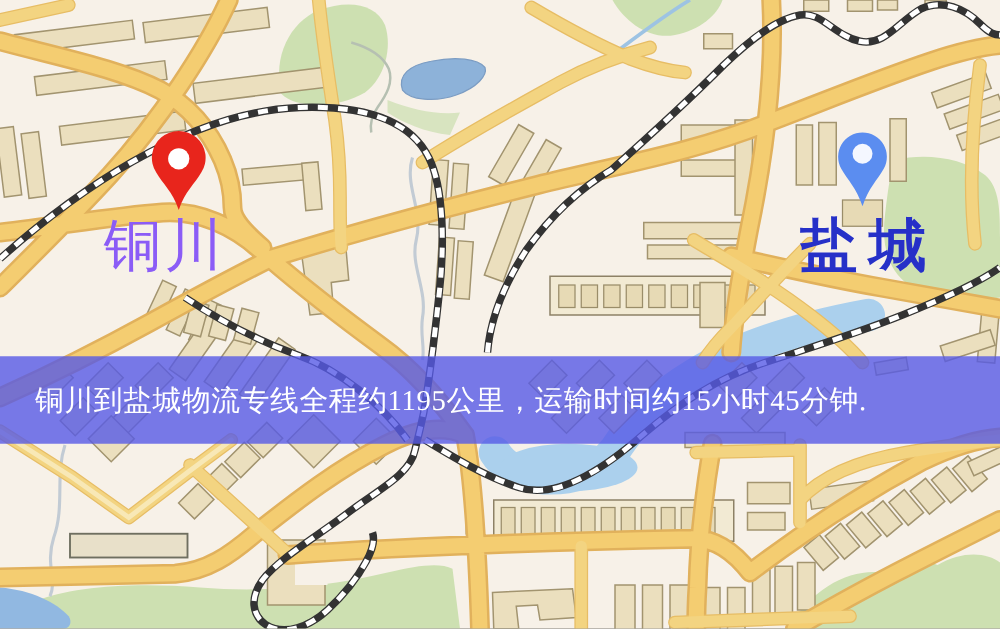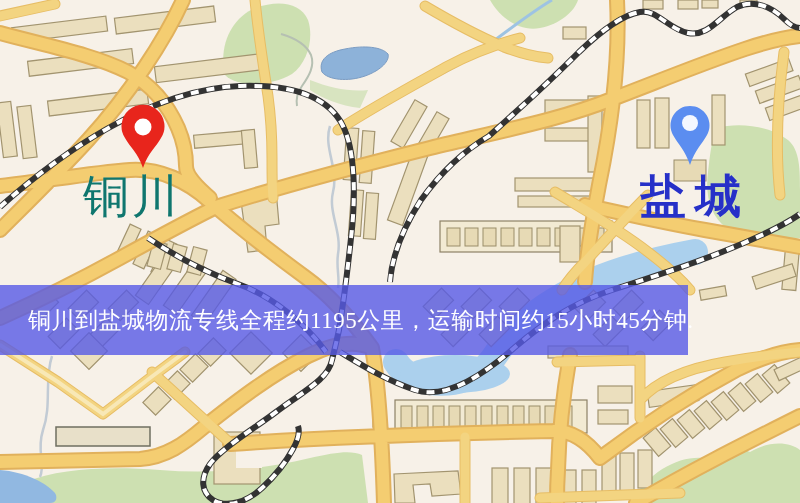--- a/index.html
+++ b/index.html
@@ -24,23 +24,23 @@
   .rminor{fill:none;stroke:#f4d47e;stroke-width:9;stroke-linecap:round;stroke-linejoin:round}
   .rpale{fill:none;stroke:#f8e8b4;stroke-width:4;stroke-linecap:round}
   .rlc{fill:none;stroke:#333333;stroke-width:6;stroke-linecap:butt}
   .rld{fill:none;stroke:#ffffff;stroke-width:4;stroke-dasharray:8 8;stroke-linecap:butt}
   .notch{fill:#f7f1e8;stroke:none}
   
   .pin{position:absolute;}
   .city-label{position:absolute;font-size:46px;font-weight:500;line-height:48px;
       font-family:"Liberation Serif","DejaVu Serif",serif;white-space:nowrap;
       text-shadow:0 0 1px rgba(255,255,255,.3);}
-  #origin-label{left:83px;top:173px;color:#0f766e;letter-spacing:3px;}
+  #origin-label{left:83px;top:173px;color:#8b5cf6;letter-spacing:3px;}
   #dest-label{left:640px;top:173px;color:#2630c8;letter-spacing:9px;font-weight:bold;}
-  #banner{position:absolute;left:0;top:285px;width:688px;height:70px;
+  #banner{position:absolute;left:0;top:285px;width:800px;height:70px;
       background:rgba(86,90,230,.80);display:flex;align-items:center;
       box-sizing:border-box;padding-left:28px;}
   #banner .txt{color:#ffffff;font-size:23px;letter-spacing:.5px;white-space:nowrap;
       font-family:"Liberation Serif","DejaVu Serif",serif;}
 </style>
 </head>
 <body>
 
 <div id="stage">
 

